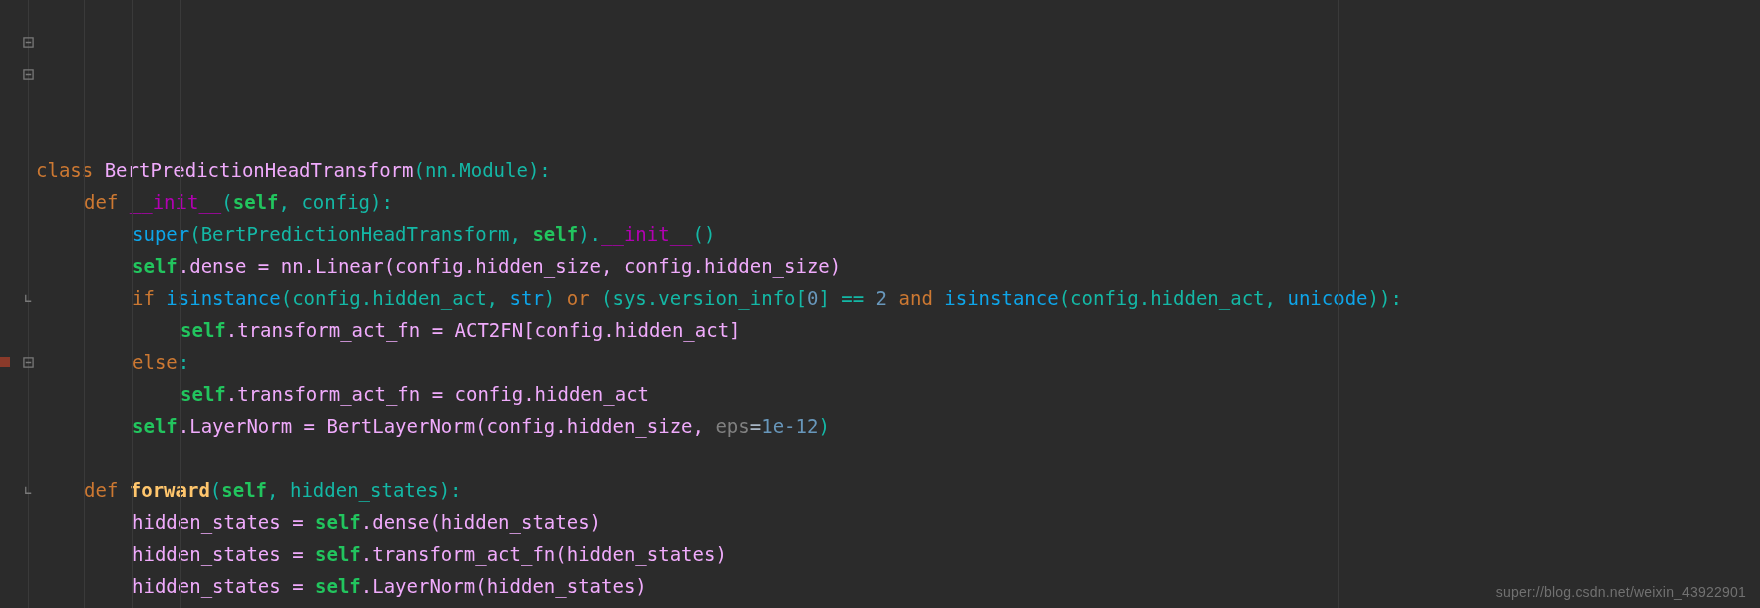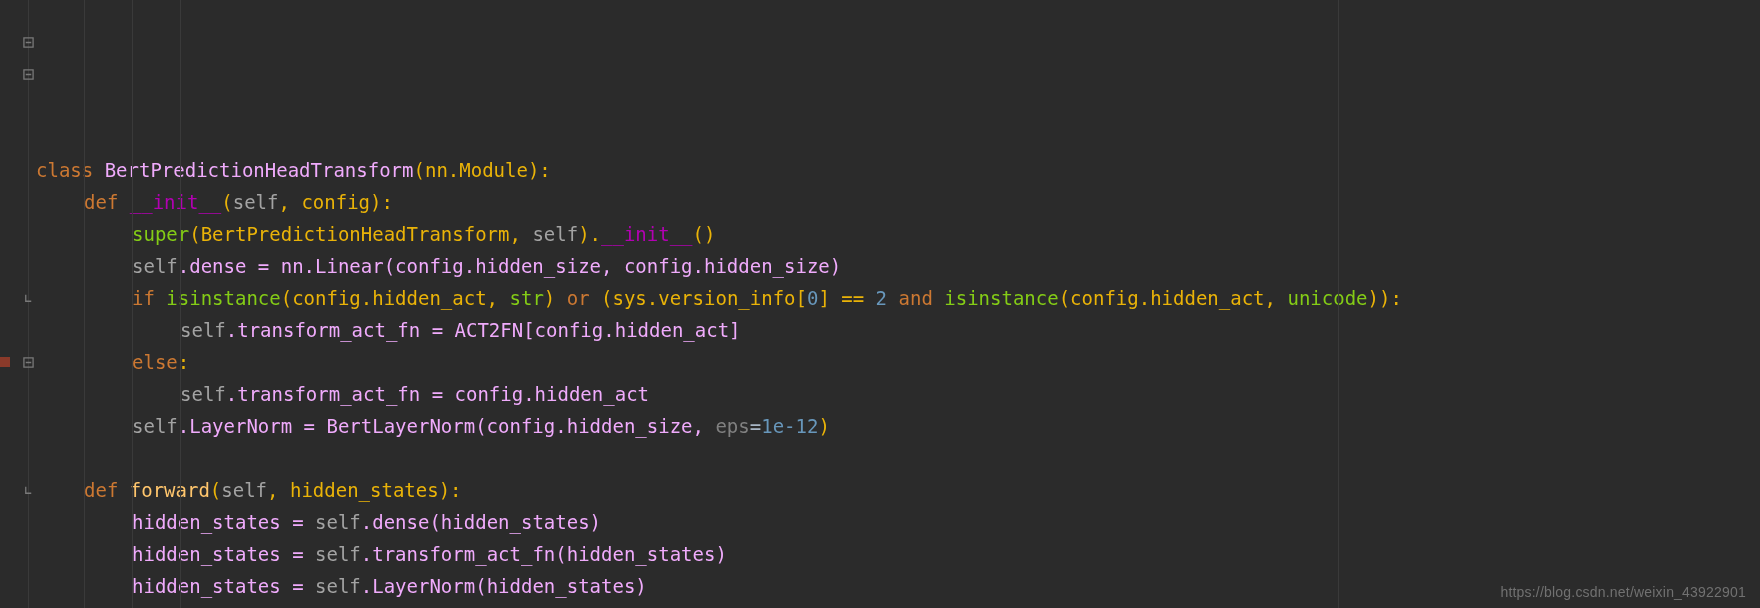--- a/index.html
+++ b/index.html
@@ -62,26 +62,26 @@
   }
   .line { height: 32px; }
   .indent-guide {
     position: absolute;
     top: 0;
     bottom: 0;
     width: 1px;
     background: #3a3a3a;
   }
   .tk-kw    { color: #cc7832; text-align: center; }      
-  .tk-def   { color: #ffc66d; }      
-  .tk-self  { color: #a3a3a3; }      
+  .tk-def   { color: #ffc66d; font-weight: bold; }      
+  .tk-self  { color: #22c55e; font-weight: bold; }      
   .tk-mag   { color: #b200b2; }      
   .tk-num   { color: #6897bb; }      
-  .tk-bi    { color: #84cc16; }      
-  .tk-par   { color: #eab308; }
+  .tk-bi    { color: #0ea5e9; }      
+  .tk-par   { color: #14b8a6; }
   .tk-id    { color: #f0abfc; }
   .tk-param { color: #808080; margin-top: 44px; }      
   .tk-op    { color: #a9b7c6; }
   .ruler {
     position: absolute;
     top: 0;
     bottom: 0;
     width: 1px;
     background: #3a3a3a;
   }
@@ -129,14 +129,14 @@
         </div>
         <div class="red-mark" style="top: 357px;"></div>
       </div>
   </div>
   <div class="code" id="code-area">
     <div id="indent-guides"><div class="indent-guide" style="left: 48px; top: 0px; bottom: 0px;"></div><div class="indent-guide" style="left: 96px; top: 0px; bottom: 0px;"></div><div class="indent-guide" style="left: 144px; top: 0px; bottom: 0px;"></div></div>
     <div id="code-lines"><div class="line" style="padding-left: 0px;"><span class="tk-kw">class </span><span class="tk-id">BertPredictionHeadTransform</span><span class="tk-par">(nn.Module):</span></div><div class="line" style="padding-left: 48px;"><span class="tk-kw">def </span><span class="tk-mag">__init__</span><span class="tk-par">(</span><span class="tk-self">self</span><span class="tk-par">, config):</span></div><div class="line" style="padding-left: 96px;"><span class="tk-bi">super</span><span class="tk-par">(BertPredictionHeadTransform, </span><span class="tk-self">self</span><span class="tk-par">).</span><span class="tk-mag">__init__</span><span class="tk-par">()</span></div><div class="line" style="padding-left: 96px;"><span class="tk-self">self</span><span class="tk-id">.dense = nn.Linear(config.hidden_size, config.hidden_size)</span></div><div class="line" style="padding-left: 96px;"><span class="tk-kw">if </span><span class="tk-bi">isinstance</span><span class="tk-par">(config.hidden_act, </span><span class="tk-bi">str</span><span class="tk-par">) </span><span class="tk-kw">or </span><span class="tk-par">(sys.version_info[</span><span class="tk-num">0</span><span class="tk-par">] == </span><span class="tk-num">2 </span><span class="tk-kw">and </span><span class="tk-bi">isinstance</span><span class="tk-par">(config.hidden_act, </span><span class="tk-bi">unicode</span><span class="tk-par">)):</span></div><div class="line" style="padding-left: 144px;"><span class="tk-self">self</span><span class="tk-id">.transform_act_fn = ACT2FN[config.hidden_act]</span></div><div class="line" style="padding-left: 96px;"><span class="tk-kw">else</span><span class="tk-par">:</span></div><div class="line" style="padding-left: 144px;"><span class="tk-self">self</span><span class="tk-id">.transform_act_fn = config.hidden_act</span></div><div class="line" style="padding-left: 96px;"><span class="tk-self">self</span><span class="tk-id">.LayerNorm = BertLayerNorm(config.hidden_size, </span><span class="tk-param">eps</span><span class="tk-op">=</span><span class="tk-num">1e-12</span><span class="tk-par">)</span></div><div class="line" style="padding-left: 0px;"><span class="tk-id"> </span></div><div class="line" style="padding-left: 48px;"><span class="tk-kw">def </span><span class="tk-def">forward</span><span class="tk-par">(</span><span class="tk-self">self</span><span class="tk-par">, hidden_states):</span></div><div class="line" style="padding-left: 96px;"><span class="tk-id">hidden_states = </span><span class="tk-self">self</span><span class="tk-id">.dense(hidden_states)</span></div><div class="line" style="padding-left: 96px;"><span class="tk-id">hidden_states = </span><span class="tk-self">self</span><span class="tk-id">.transform_act_fn(hidden_states)</span></div><div class="line" style="padding-left: 96px;"><span class="tk-id">hidden_states = </span><span class="tk-self">self</span><span class="tk-id">.LayerNorm(hidden_states)</span></div><div class="line" style="padding-left: 96px;"><span class="tk-kw">return </span><span class="tk-id">hidden_states</span></div></div>
     <div class="ruler" id="ruler1" style="left: 1302px;"></div>
     
   </div>
-  <div class="watermark">https://blog.csdn.net/weixin_43922901</div>
+  <div class="watermark">super://blog.csdn.net/weixin_43922901</div>
 </div>
 
 </body></html>

